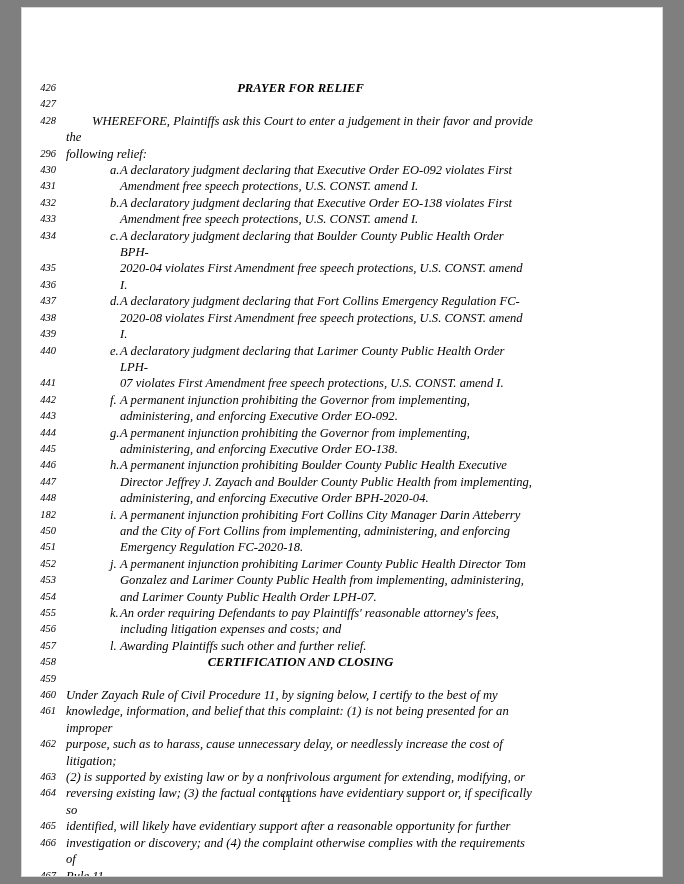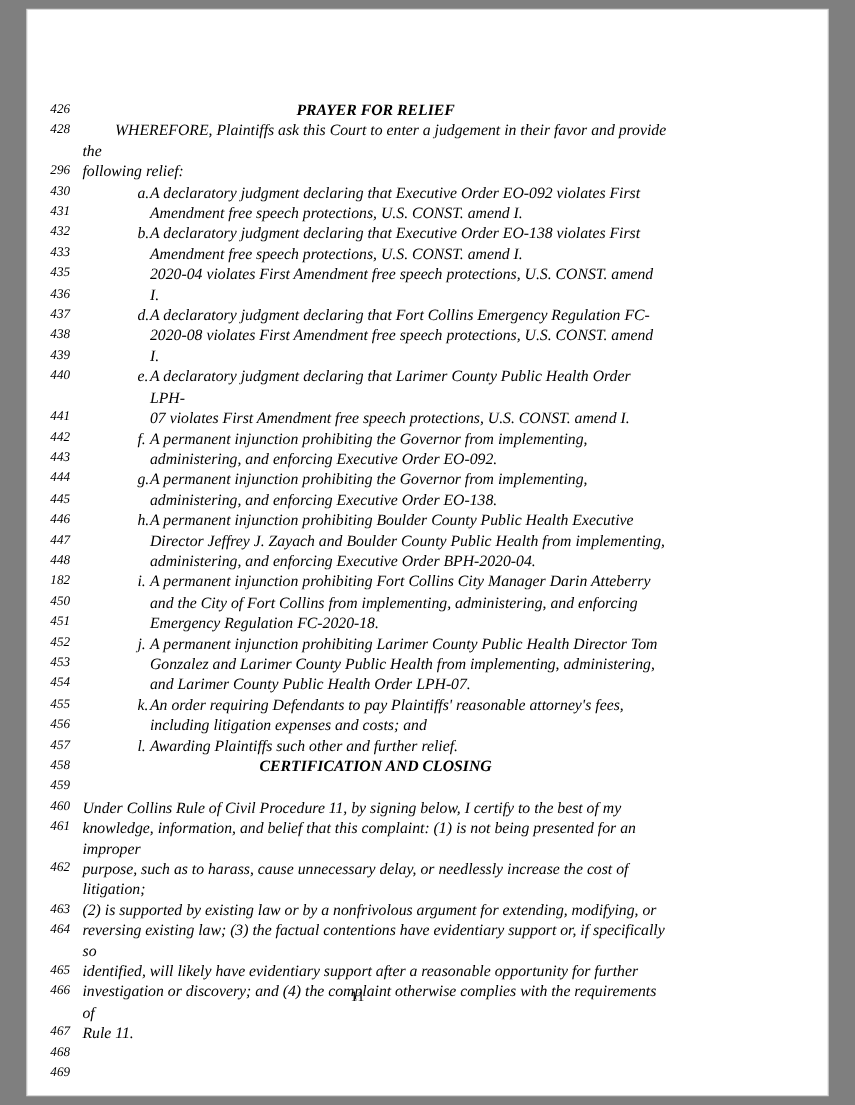--- a/index.html
+++ b/index.html
@@ -93,20 +93,24 @@
 </head>
 <body>
 
 <div id="page">
   <div class="doc-body" id="doc-body">
       <div class="line-row">
         <div class="lineno">426</div>
         <div class="content center">PRAYER FOR RELIEF</div>
       </div>
       <div class="line-row">
+        <div class="lineno">427</div>
+        <div class="content"></div>
+      </div>
+      <div class="line-row">
         <div class="lineno">428</div>
         <div class="content indent-first">WHEREFORE, Plaintiffs ask this Court to enter a judgement in their favor and provide the</div>
       </div>
       <div class="line-row">
         <div class="lineno">296</div>
         <div class="content">following relief:</div>
       </div>
       <div class="line-row list-row">
         <div class="lineno">430</div>
         <div class="content"><span class="marker">a.</span><span class="item-text">A declaratory judgment declaring that Executive Order EO-092 violates First</span></div>
@@ -116,20 +120,24 @@
         <div class="content cont-text">Amendment free speech protections, U.S. CONST. amend I.</div>
       </div>
       <div class="line-row list-row">
         <div class="lineno">432</div>
         <div class="content"><span class="marker">b.</span><span class="item-text">A declaratory judgment declaring that Executive Order EO-138 violates First</span></div>
       </div>
       <div class="line-row">
         <div class="lineno">433</div>
         <div class="content cont-text">Amendment free speech protections, U.S. CONST. amend I.</div>
       </div>
+      <div class="line-row list-row">
+        <div class="lineno">434</div>
+        <div class="content"><span class="marker">c.</span><span class="item-text">A declaratory judgment declaring that Boulder County Public Health Order BPH-</span></div>
+      </div>
       <div class="line-row">
         <div class="lineno">435</div>
         <div class="content cont-text">2020-04 violates First Amendment free speech protections, U.S. CONST. amend</div>
       </div>
       <div class="line-row">
         <div class="lineno">436</div>
         <div class="content cont-text">I.</div>
       </div>
       <div class="line-row list-row">
         <div class="lineno">437</div>
@@ -218,21 +226,21 @@
       <div class="line-row">
         <div class="lineno">458</div>
         <div class="content center">CERTIFICATION AND CLOSING</div>
       </div>
       <div class="line-row">
         <div class="lineno">459</div>
         <div class="content"></div>
       </div>
       <div class="line-row">
         <div class="lineno">460</div>
-        <div class="content">Under Collins Rule of Civil Procedure 11, by signing below, I certify to the best of my</div>
+        <div class="content">Under Zayach Rule of Civil Procedure 11, by signing below, I certify to the best of my</div>
       </div>
       <div class="line-row">
         <div class="lineno">461</div>
         <div class="content">knowledge, information, and belief that this complaint: (1) is not being presented for an improper</div>
       </div>
       <div class="line-row">
         <div class="lineno">462</div>
         <div class="content">purpose, such as to harass, cause unnecessary delay, or needlessly increase the cost of litigation;</div>
       </div>
       <div class="line-row">

